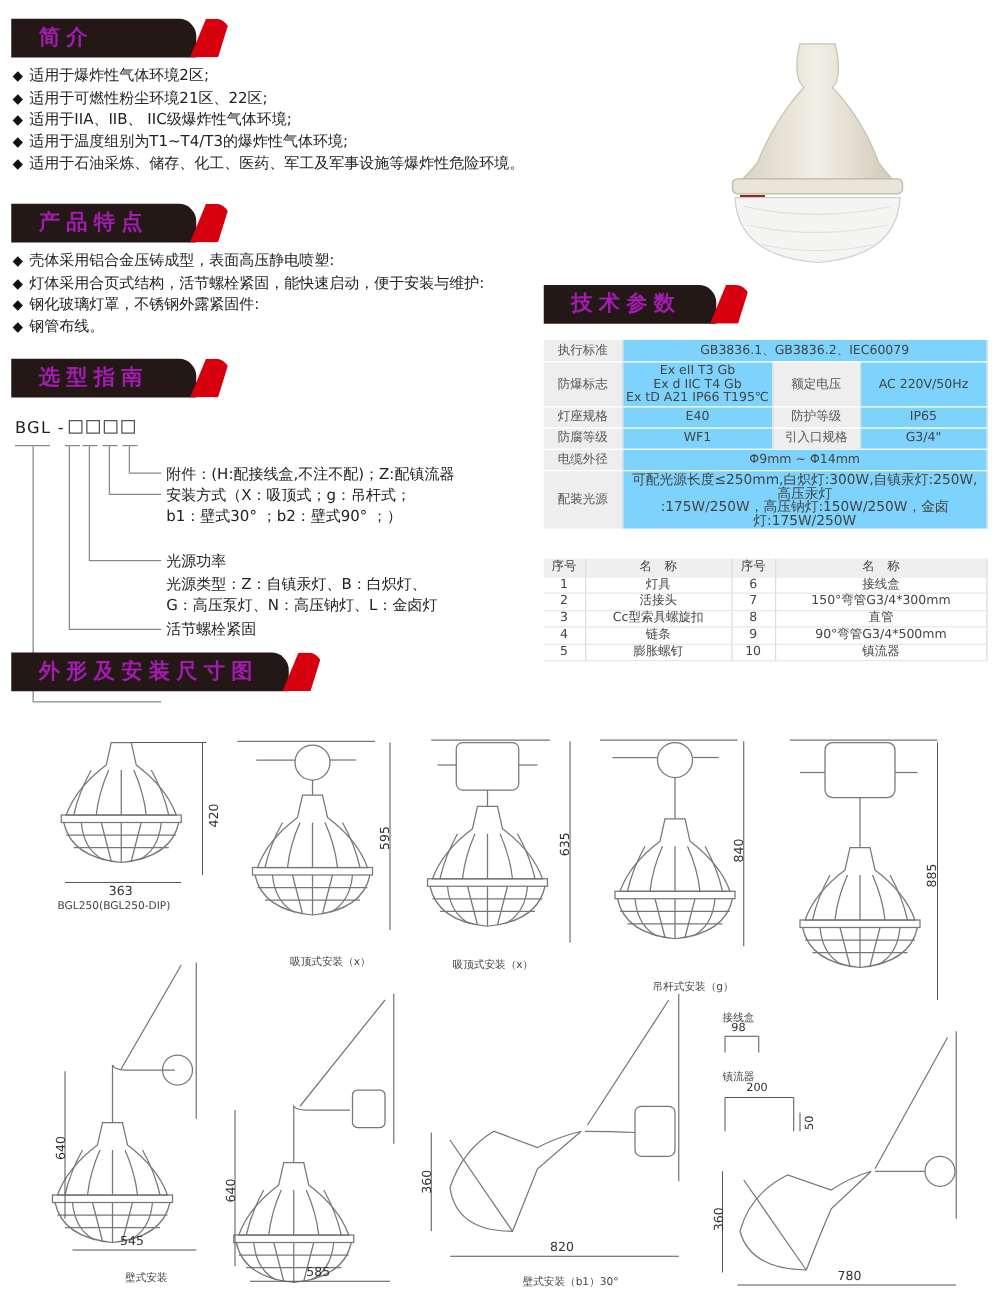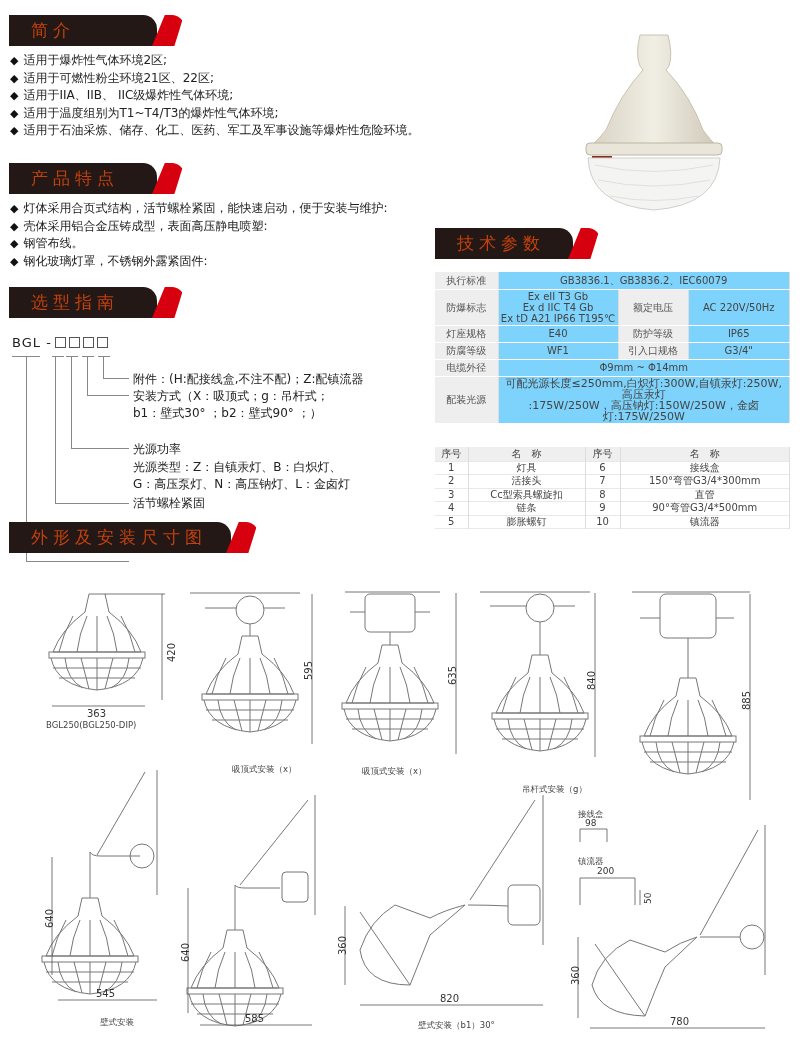--- a/index.html
+++ b/index.html
@@ -12,21 +12,21 @@
     position: absolute; left: 0; top: 0; height: 31px; background: #231815;
     border-radius: 0 14px 0 0;
   }
   .sec-head .red {
     position: absolute; top: 0; height: 31px; width: 32px; background: #d7000f;
     clip-path: polygon(40% 0, 100% 0, 100% 0, 70% 100%, 0 100%, 0 100%);
     border-radius: 0 12px 0 0;
   }
   .sec-head .red::before { content: ""; }
   .sec-head .title {
-    position: absolute; left: 22px; top: 4px; color: #c2410c; font-weight: normal; font-size: 17px;
+    position: absolute; left: 22px; top: 4px; color: #a21caf; font-weight: bold; font-size: 17px;
     letter-spacing: 5px; line-height: 23px; text-align: center;
   }
   .bullets { position: absolute; font-size: 12px; line-height: 17.5px; color: #222; }
   .bullets li { list-style: none; white-space: nowrap; }
   .bullets li::before { content: "\25C6"; font-size: 11px; margin-right: 5px; color: #111; }
 
   
   .guide { position: absolute; left: 10px; top: 335px; width: 420px; height: 160px; font-size: 12px; color: #222; }
   .guide .code { position: absolute; left: 2px; top: 0; font-size: 13px; letter-spacing: 1px; }
   .guide .box { display: inline-block; width: 11px; height: 11px; border: 1px solid #555; margin-left: 3px; vertical-align: -1px; }
@@ -64,24 +64,24 @@
   <li>适用于温度组别为T1~T4/T3的爆炸性气体环境;</li>
   <li>适用于石油采炼、储存、化工、医药、军工及军事设施等爆炸性危险环境。</li>
 </ul>
 
 <div class="sec-head" style="left:9px;top:163px;width:175px;">
   <div class="bar" style="width:148px;"></div>
   <div class="red" style="left:143px;"></div>
   <div class="title">产品特点</div>
 </div>
 <ul class="bullets" style="left:10px;top:200px;">
+  <li>壳体采用铝合金压铸成型，表面高压静电喷塑:</li>
   <li>灯体采用合页式结构，活节螺栓紧固，能快速启动，便于安装与维护:</li>
-  <li>壳体采用铝合金压铸成型，表面高压静电喷塑:</li>
+  <li>钢化玻璃灯罩，不锈钢外露紧固件:</li>
   <li>钢管布线。</li>
-  <li>钢化玻璃灯罩，不锈钢外露紧固件:</li>
 </ul>
 
 <div class="sec-head" style="left:9px;top:287px;width:175px;">
   <div class="bar" style="width:148px;"></div>
   <div class="red" style="left:143px;"></div>
   <div class="title">选型指南</div>
 </div>
 
 <div class="guide">
   <div class="code">

